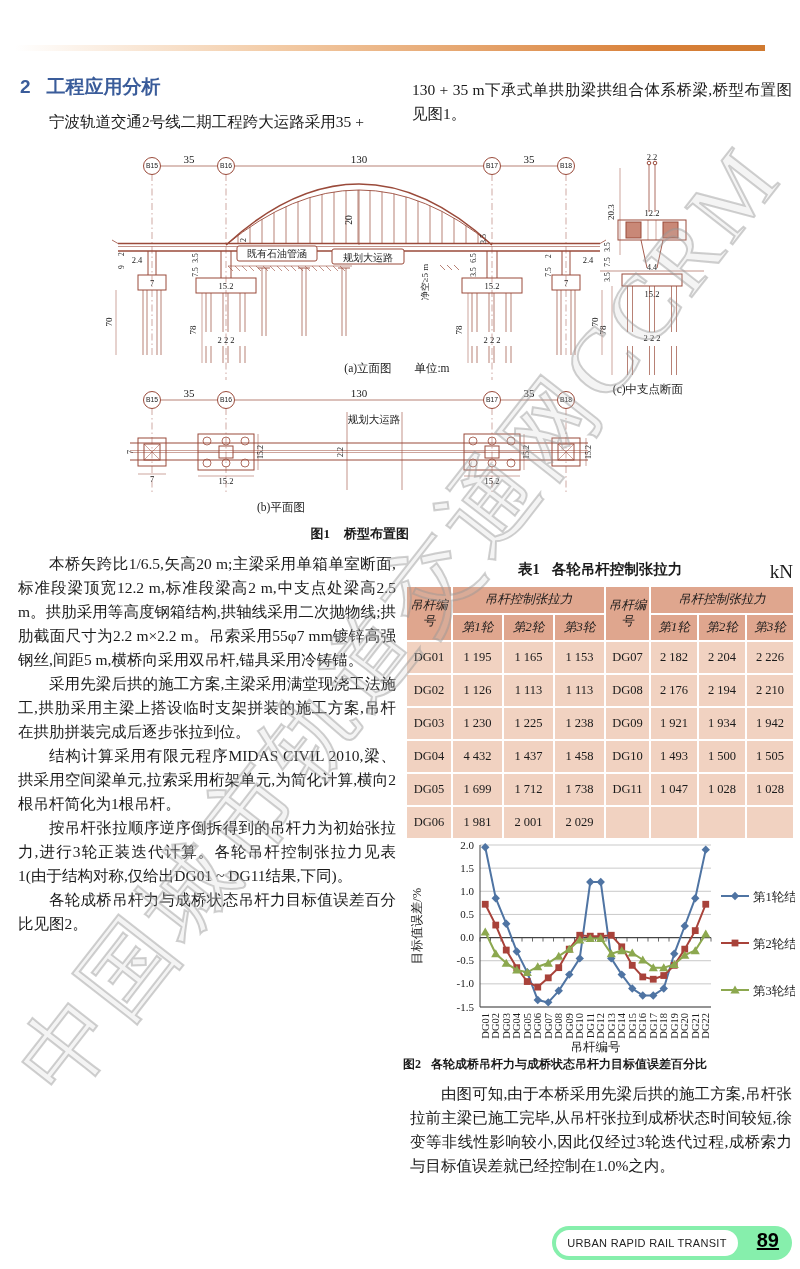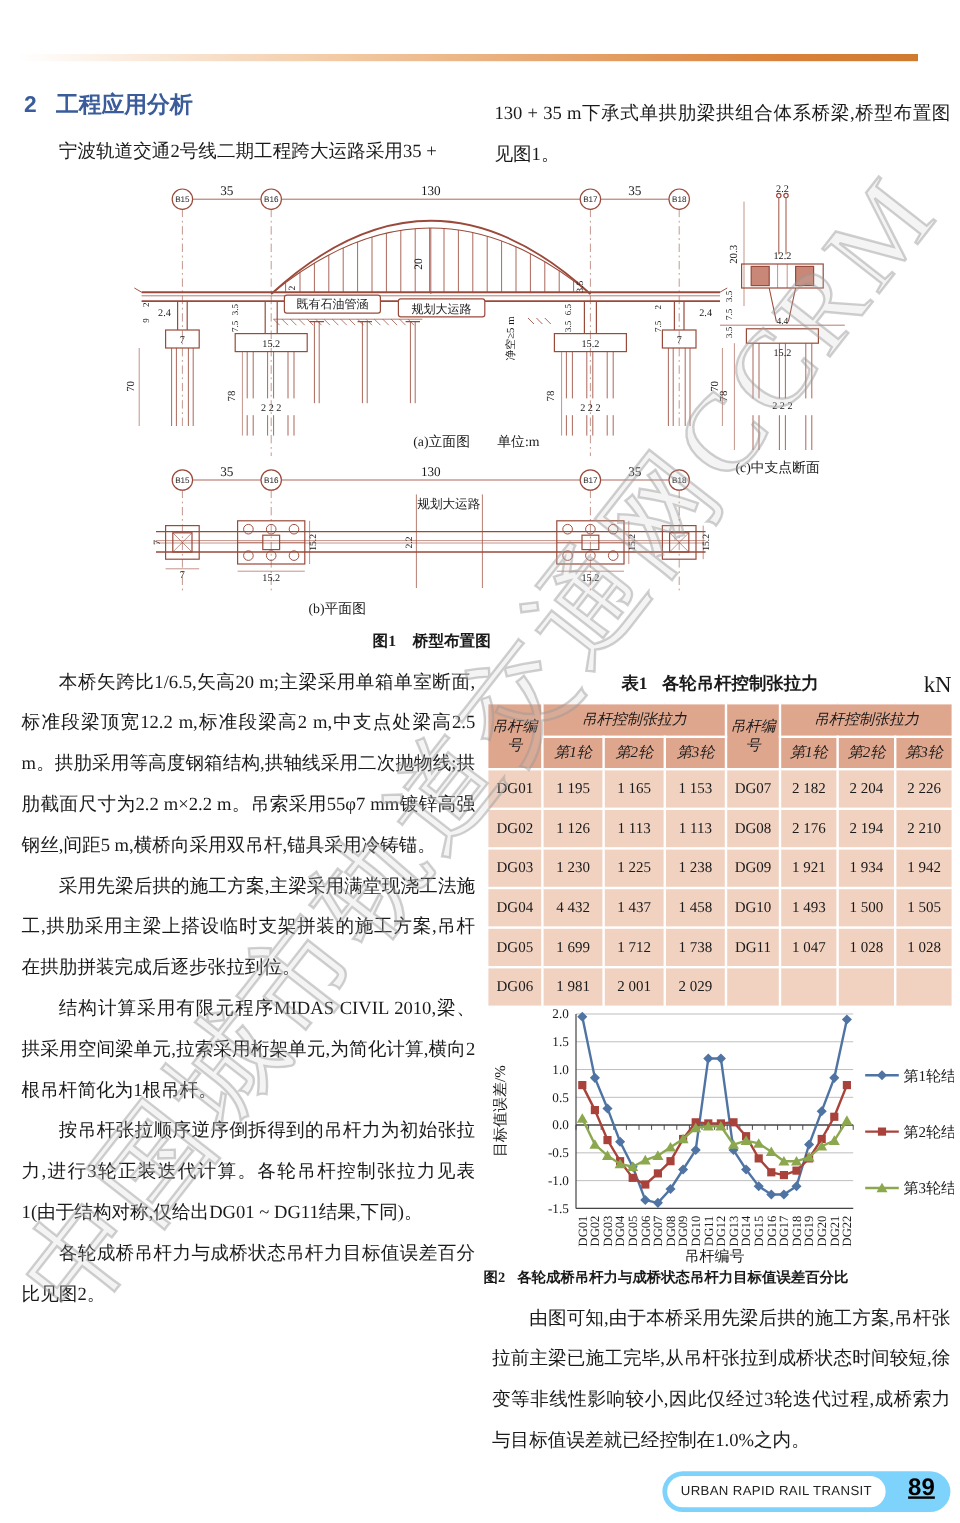--- a/index.html
+++ b/index.html
@@ -4,39 +4,39 @@
 <style>
   html,body{margin:0;padding:0;}
   body{position:relative;width:800px;height:1269px;background:#fff;overflow:hidden;
        font-family:"Liberation Serif","DejaVu Sans",serif;color:#1a1a1a;}
   .abs{position:absolute;}
   #topbar{left:15px;top:45px;width:750px;height:6px;
           background:linear-gradient(to right,rgba(224,138,60,0),rgba(232,160,92,.55) 35%,#d9813a 85%,#d07a30);}
   .sec-head{font-family:"Liberation Sans","DejaVu Sans",sans-serif;font-weight:bold;color:#3a5c9a;}
   #sec2{left:20px;top:74px;font-size:19px;}
   #sec2 .num{margin-right:16px;}
-  .bodytext{font-size:15.5px;line-height:34px;text-align:justify;}
+  .bodytext{font-size:15.5px;line-height:24px;text-align:justify;}
   #intro-left{left:18px;top:110px;width:378px;text-indent:2em;}
   #intro-right{left:412px;top:78px;width:380px;}
   #leftcol{left:18px;top:552px;width:378px;}
   #leftcol p{margin:0;text-indent:2em;}
   #sec21{font-size:16.5px;margin:7px 0;text-indent:0 !important;}
   #sec21 .num{margin-right:12px;}
   #t1wrap{left:405px;top:560px;width:390px;}
   .t1title{position:relative;text-align:center;font-size:14.5px;font-weight:bold;margin-bottom:6px;}
   .t1title .pfx{margin-right:12px;}
   .t1title .unit{position:absolute;right:2px;top:1px;font-weight:normal;font-size:19px;}
   #t1{width:100%;border-collapse:collapse;font-size:12.5px;table-layout:fixed;}
   #t1 th,#t1 td{border:2px solid #fff;text-align:center;padding:5px 1px;}
   #t1 thead th{background:#dfa68e;font-weight:normal;font-style:italic;line-height:1.25;}
   #t1 tbody td{background:#f1d2c1;height:21px;}
   #figcap2{left:403px;top:1056px;width:392px;text-align:left;font-size:12px;font-weight:600;}
   #figcap2 .pfx{margin-right:10px;}
   #rightp{left:410px;top:1082px;width:382px;text-indent:2em;}
-  #footpill{left:552px;top:1226px;width:240px;height:34px;background:#7dd3fc;border-radius:17px;}
+  #footpill{left:552px;top:1226px;width:240px;height:34px;background:#86efac;border-radius:17px;}
   #footpill .inner{position:absolute;left:4px;top:4px;width:182px;height:26px;background:#fff;border-radius:13px;
         line-height:26px;text-align:center;font-family:"Liberation Sans","DejaVu Sans",sans-serif;
         font-size:11px;color:#222;letter-spacing:.3px;}
   #footpill .pg{position:absolute;right:13px;top:3px;font-family:"Liberation Sans",sans-serif;
         font-weight:bold;font-size:20px;color:#000;text-decoration:underline;}
   #watermark{left:400px;top:620px;transform:translate(-50%,-50%) rotate(-52deg);
         font-size:92px;letter-spacing:6px;white-space:nowrap;z-index:9;pointer-events:none;
         color:rgba(195,195,195,0.18);-webkit-text-stroke:2px rgba(150,150,150,0.45);}
   svg text{fill:#1a1a1a;}
 </style>

